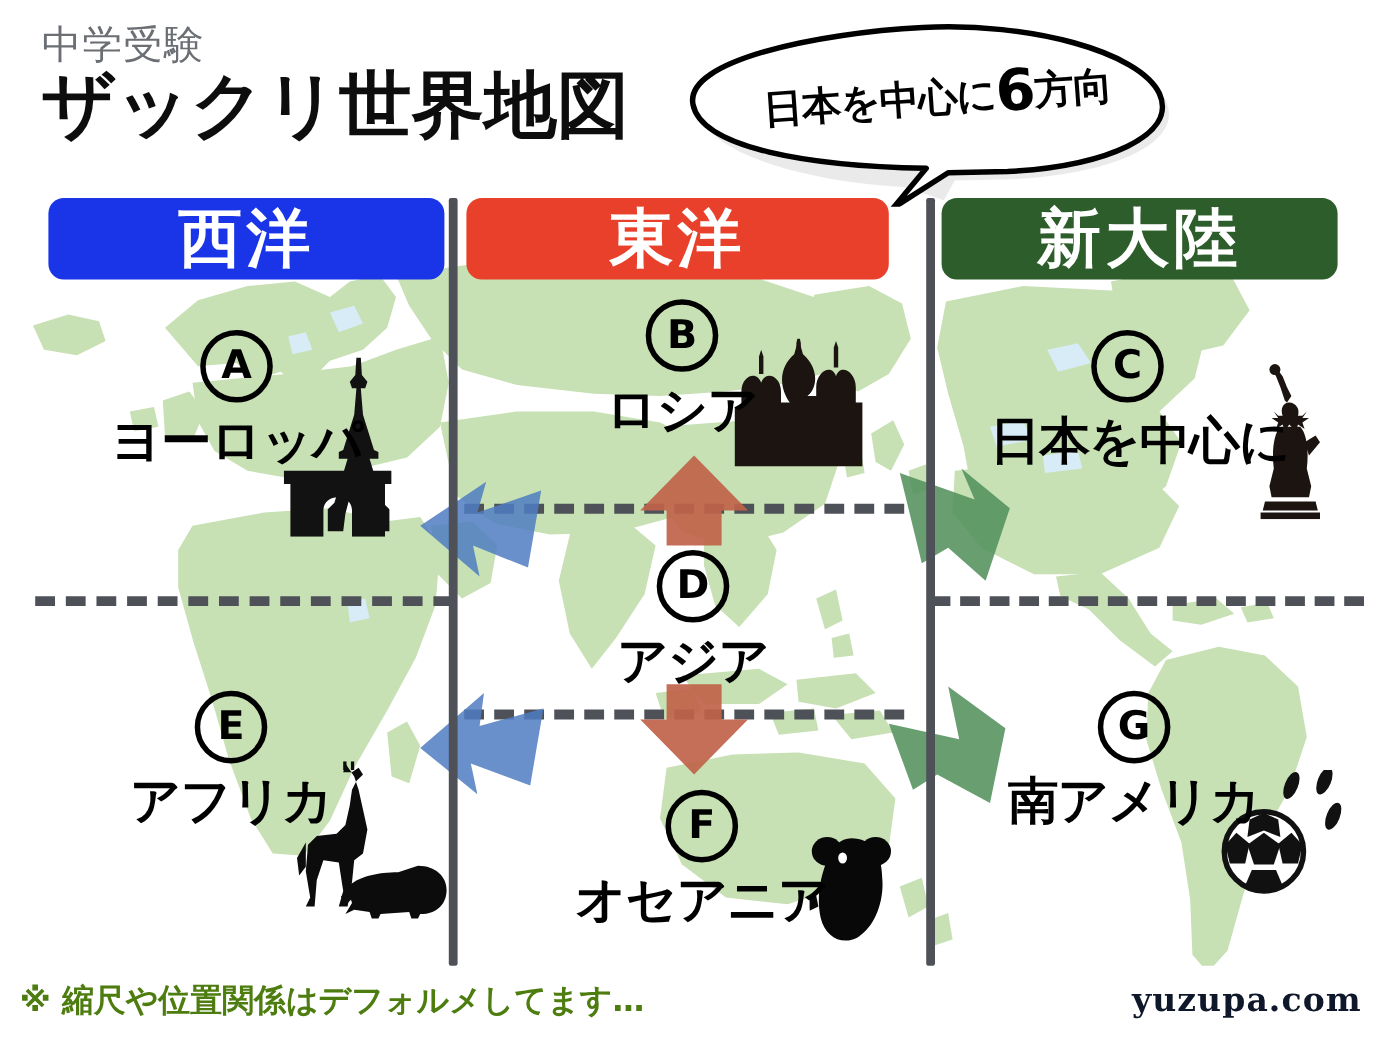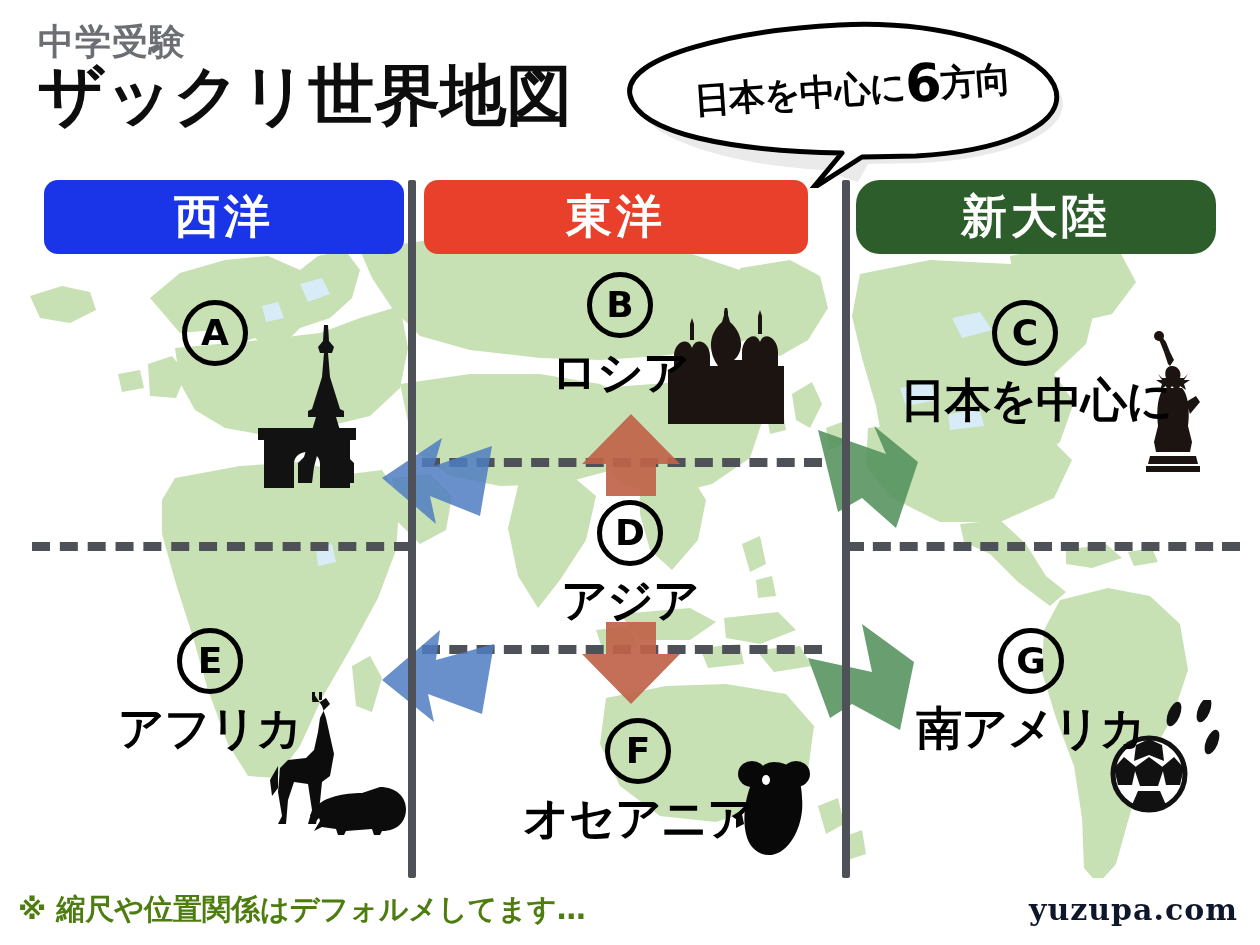--- a/index.html
+++ b/index.html
@@ -6,21 +6,21 @@
   body{
     width:1260px;height:945px;background:#ffffff;
     font-family:"DejaVu Sans","Liberation Sans",sans-serif;
     overflow:hidden;position:relative;
   }
   .stage{position:absolute;left:0;top:0;width:1260px;height:945px;}
 
   
   .title-block{position:absolute;left:38px;top:24px;}
   .title-sub{
-    font-size:36px;font-weight:700;color:#6b6f74;line-height:1;
+    font-size:36px;font-weight:400;color:#6b6f74;line-height:1;
     letter-spacing:1px;
   }
   .title-main{
     margin-top:2px;font-size:66px;font-weight:700;color:#0d0d0d;
     line-height:1.04;letter-spacing:0px;white-space:nowrap;
   }
 
   
   .bubble-wrap{position:absolute;left:612px;top:18px;width:470px;height:160px;}
   .bubble-wrap svg{position:absolute;left:0;top:0;}
@@ -32,26 +32,26 @@
   }
   .bubble-text .big{font-size:52px;vertical-align:-4px;}
 
   
   .map-layer{position:absolute;left:0;top:178px;width:1260px;height:700px;}
 
   
   .banner{
     position:absolute;height:74px;border-radius:14px;
     display:flex;align-items:center;justify-content:center;
-    color:#fff;font-size:46px;font-weight:700;letter-spacing:4px;
+    color:#fff;font-size:58px;font-weight:700;letter-spacing:4px;
     z-index:30;
   }
   .banner.west {left:44px;  top:180px; width:360px; background:#1a35e8;}
   .banner.east {left:424px; top:180px; width:384px; background:#e8402a;}
-  .banner.newc {left:856px; top:180px; width:360px; background:#2c5d2a;border-radius:24px;}
+  .banner.newc {left:856px; top:180px; width:360px; background:#2c5d2a;}
 
   
   .vdiv{position:absolute;width:8px;background:#4e5258;z-index:28;border-radius:2px;}
   .vdiv.v1{left:408px;top:180px;height:698px;}
   .vdiv.v2{left:842px;top:180px;height:698px;}
 
   
   .hdash{position:absolute;height:0;border-top:9px dashed #4e5258;z-index:26;}
 
   
@@ -297,20 +297,21 @@
   <svg class="icon" style="left:1160px;top:700px;" width="70" height="62" viewBox="0 0 70 62">
     <g fill="#111111">
       <ellipse cx="14" cy="14" rx="6" ry="13" transform="rotate(22 14 14)"></ellipse>
       <ellipse cx="44" cy="10" rx="6" ry="13" transform="rotate(22 44 10)"></ellipse>
       <ellipse cx="52" cy="42" rx="6" ry="13" transform="rotate(22 52 42)"></ellipse>
     </g>
   </svg>
 
   <div class="region" style="left:90px;top:300px;width:250px;">
     <div class="circ">A</div>
+    <div class="rname">ヨーロッパ</div>
   </div>
 
   <div class="region" style="left:510px;top:272px;width:220px;">
     <div class="circ">B</div>
     <div class="rname">ロシア</div>
   </div>
 
   <div class="region" style="left:900px;top:300px;width:250px;">
     <div class="circ">C</div>
     <div class="rname">日本を中心に</div>

